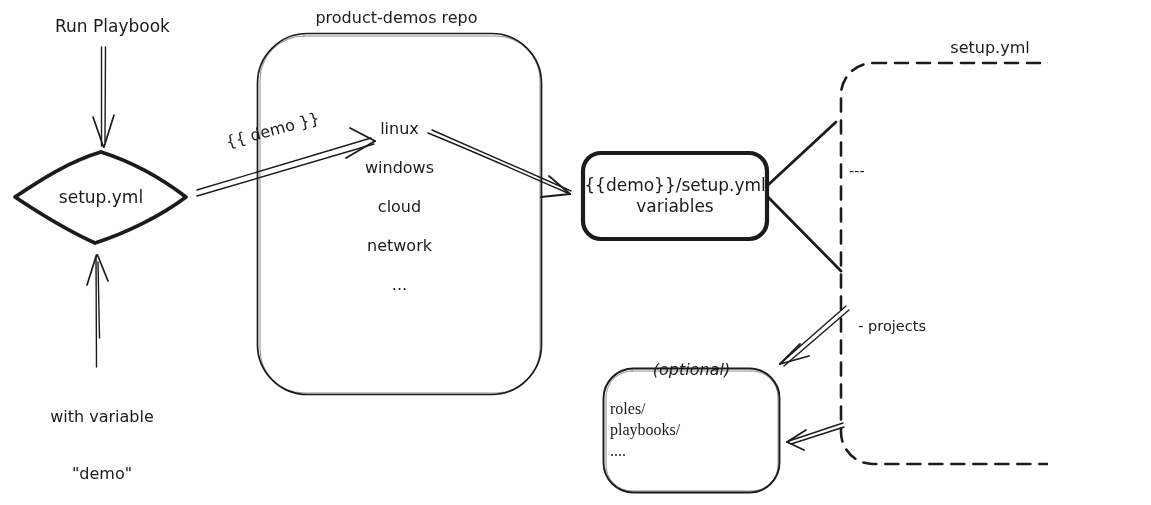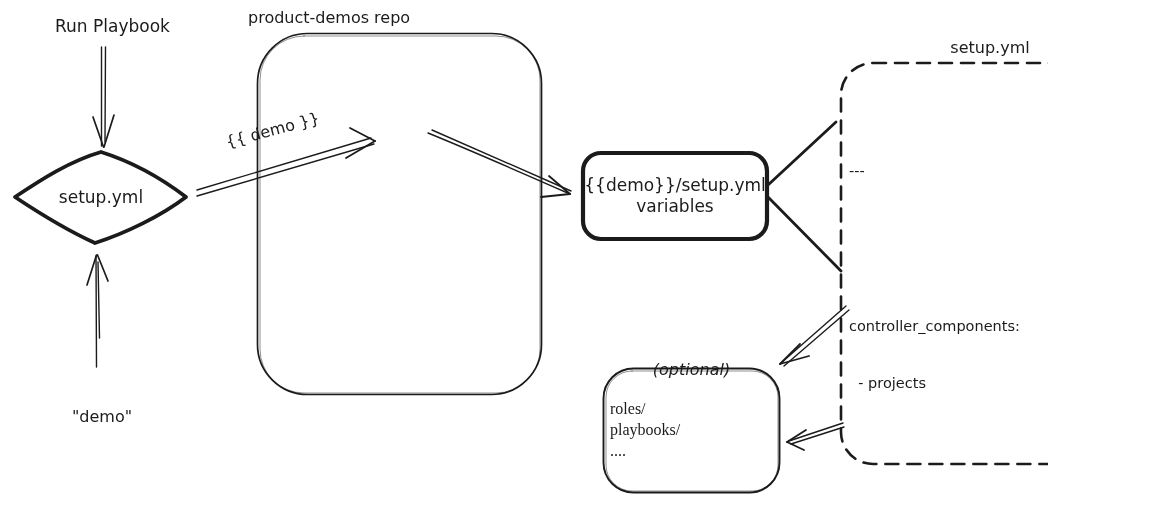--- a/index.html
+++ b/index.html
@@ -32,21 +32,21 @@
   .run-playbook { left: 55px; top: 17px; font-size: 17px; }
   .diamond-label { left: 15px; top: 188px; width: 172px; text-align: center; font-size: 17px; }
   .with-variable { left: 28px; top: 369px; width: 148px; text-align: center; line-height: 19px; }
   .demo-arrow-label {
     left: 226px; top: 133px;
     transform: rotate(-15deg);
     transform-origin: left center;
     font-size: 16px;
   }
   
-  .repo-title { left: 248px; top: 8px; width: 285px; }
+  .repo-title { left: 254px; top: 8px; width: 285px; text-align: center; }
   .repo-items { position: absolute; left: 257px; top: 119px; width: 285px; }
   .repo-item { height: 39px; text-align: center; font-size: 16px; line-height: 20px; }
   
   .variables-text {
     position: absolute;
     left: 582px; top: 152px; width: 186px; height: 88px;
     display: flex; flex-direction: column;
     align-items: center; justify-content: center;
     font-size: 17px; line-height: 21px; text-align: left;
   }
@@ -127,41 +127,48 @@
       <path d="M806,430 L787,442" stroke-width="1.8"></path>
       <path d="M804,450 L787,442" stroke-width="1.8"></path>
     </g>
   </svg>
 
   <div class="label run-playbook">Run Playbook</div>
 
   <div class="label diamond-label">setup.yml</div>
 
   <div class="label with-variable">
+    <div>with variable</div>
     <div>"demo"</div>
   </div>
 
   <div class="label demo-arrow-label">{{ demo }}</div>
 
   <div class="label repo-title">product-demos repo</div>
 
+  <div class="repo-items">
+    <div class="repo-item">linux</div>
+    <div class="repo-item">windows</div>
+    <div class="repo-item">cloud</div>
+    <div class="repo-item">network</div>
+    <div class="repo-item">...</div>
+  </div>
 
   <div class="variables-text">
     <div>{{demo}}/setup.yml</div>
     <div>variables</div>
   </div>
 
   <div class="label setupyml-title">setup.yml</div>
 
   <div class="yaml-content">
     <div class="yaml-block">
       <div class="yaml-line">---</div>
     </div>
     <div class="yaml-block">
-      <div class="yaml-line">controller_components:</div>
       <div class="yaml-line">  - projects</div>
       
       
       
       
     </div>
     
     
     
   </div>

